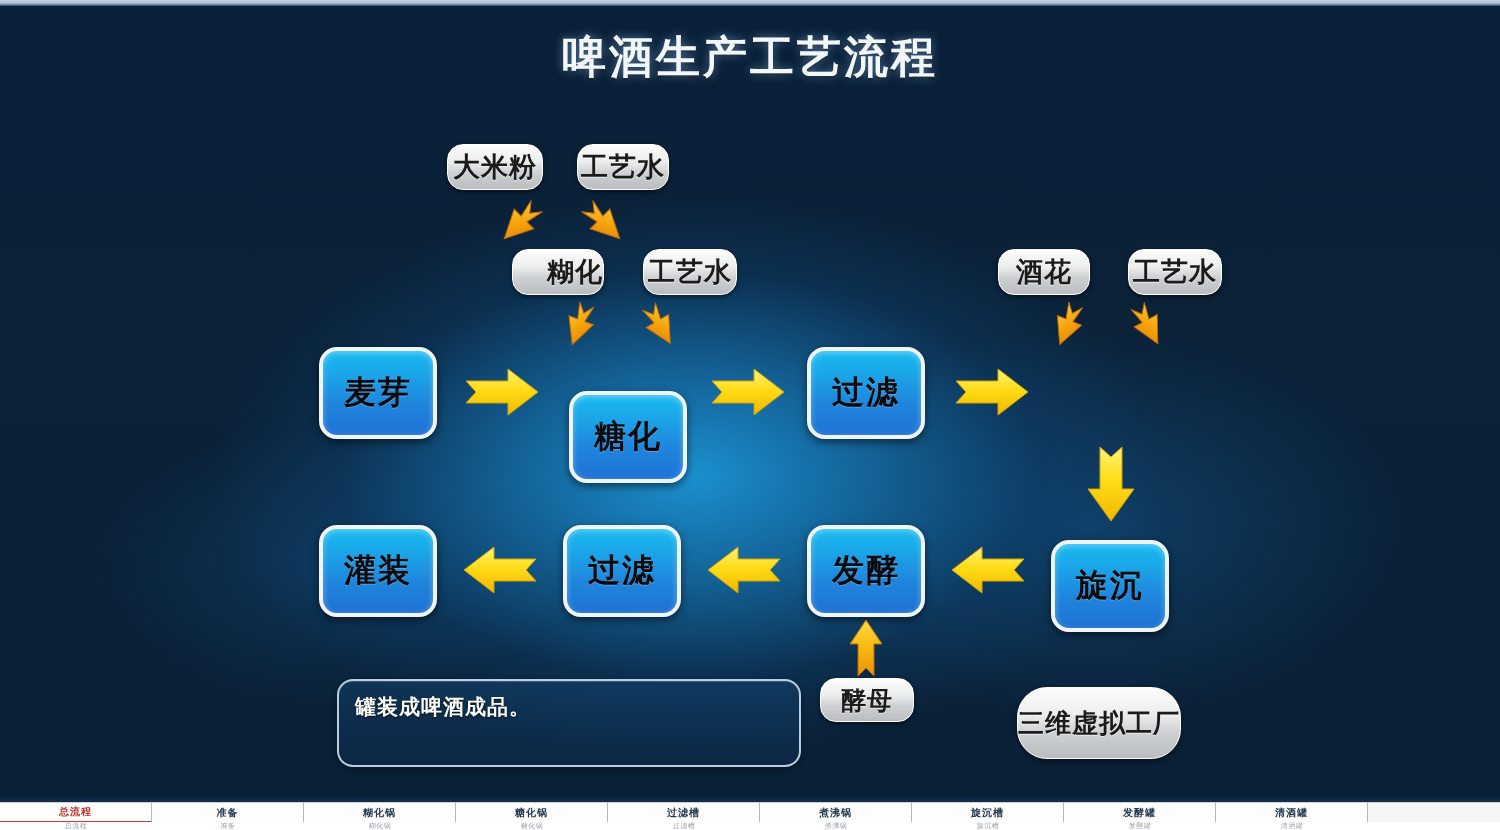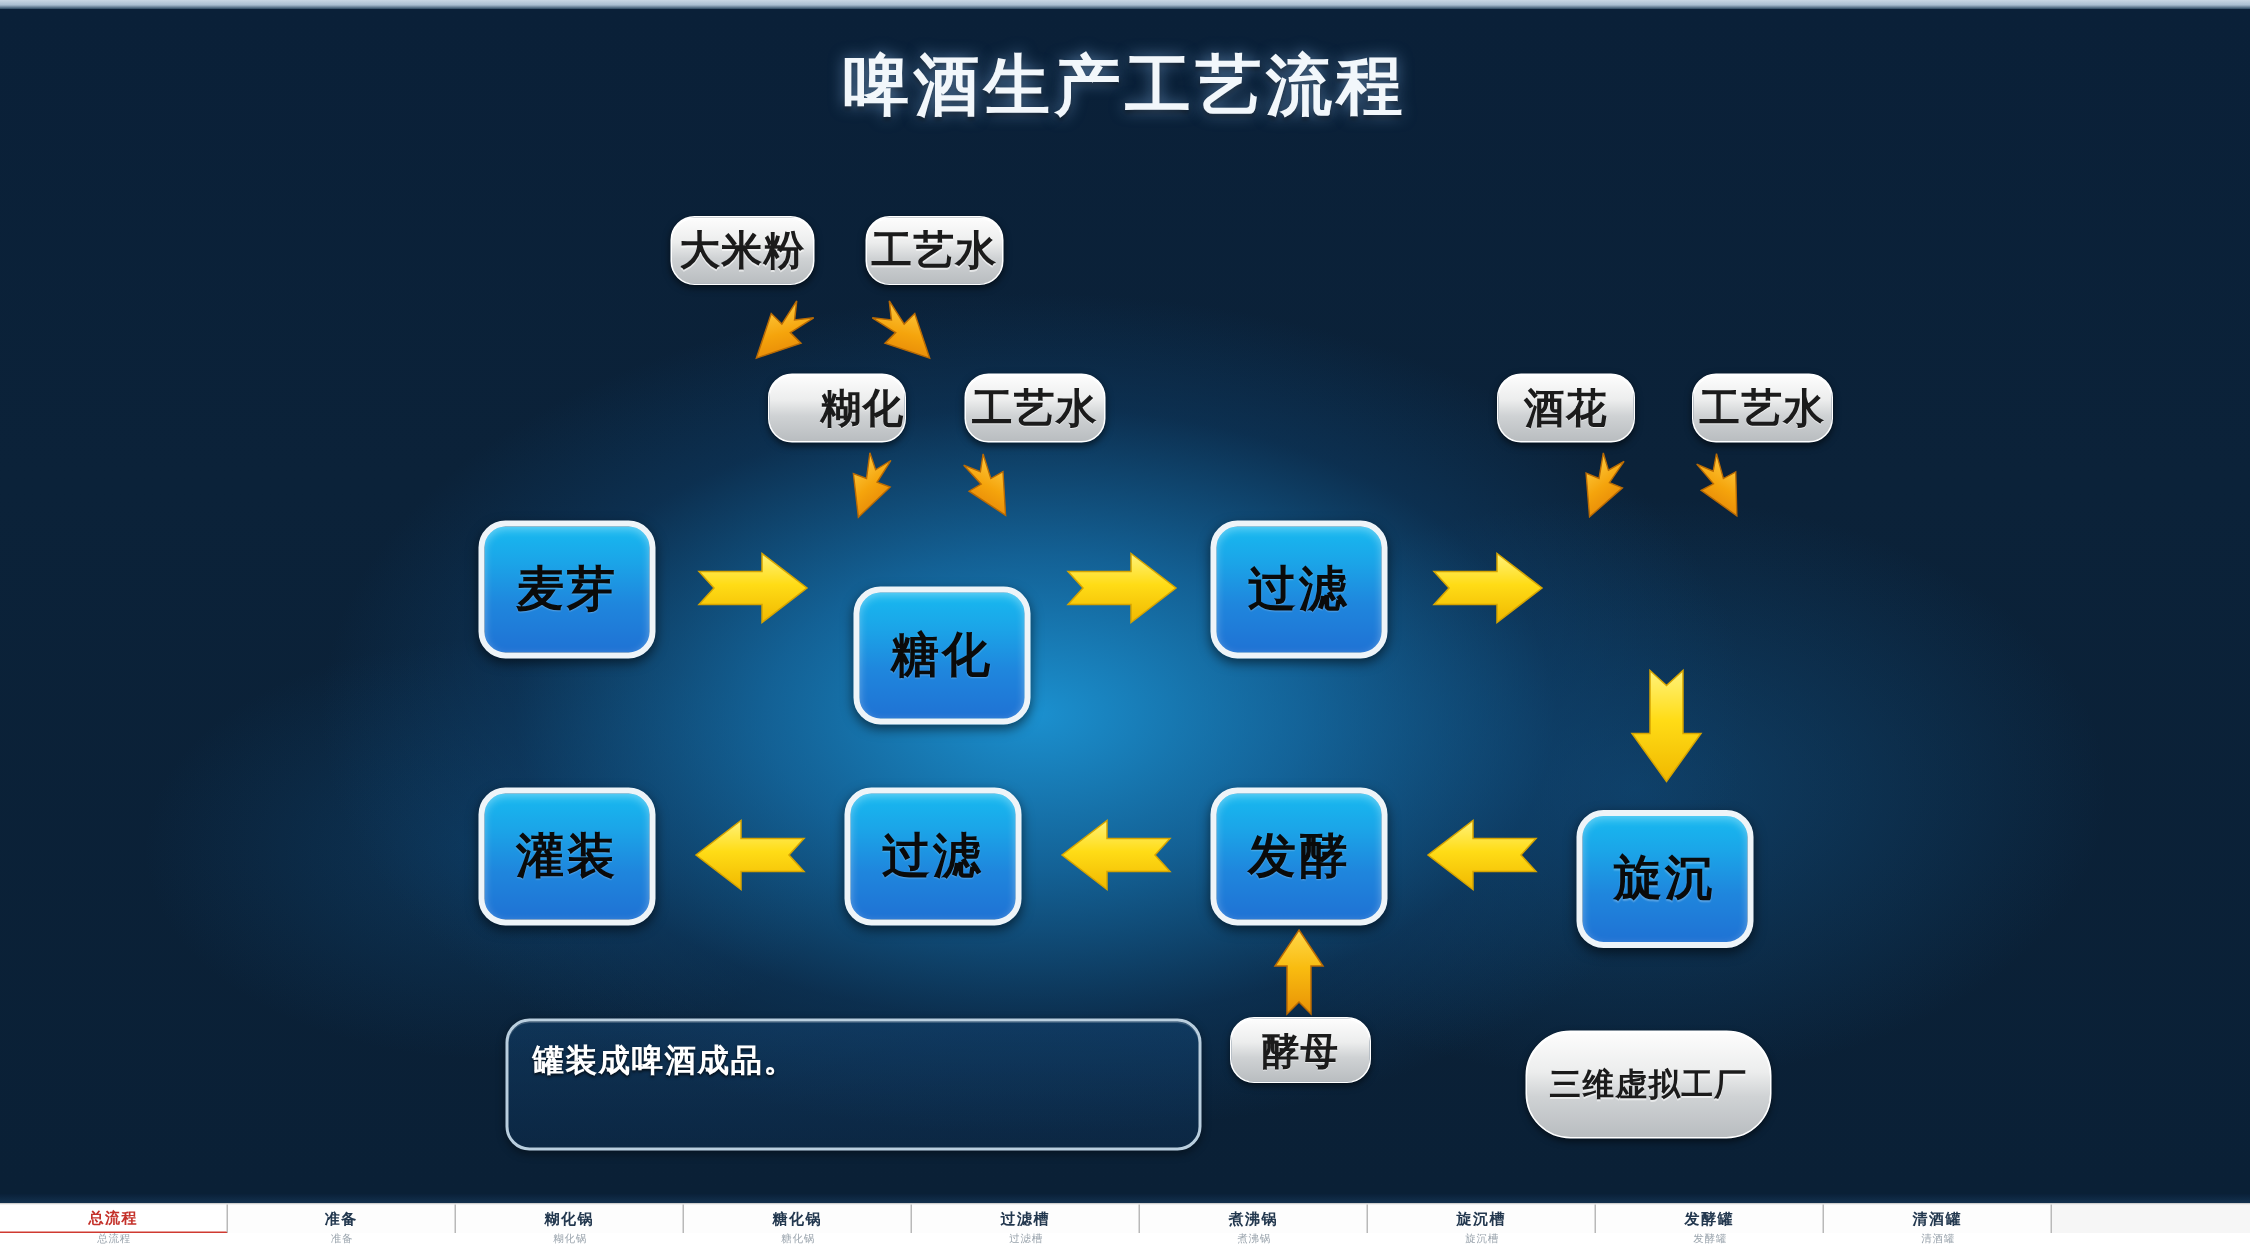--- a/index.html
+++ b/index.html
@@ -342,21 +342,21 @@
     </div>
 
     <div class="pill small" style="left:820px; top:672px; width:94px; height:44px;">
       <span>酵母</span>
     </div>
 
     <div class="note" style="left:309px; top:673px; width:464px; height:88px;margin-left:28px;">
       <span>罐装成啤酒成品。</span>
     </div>
 
-    <div class="pill" style="left:1017px; top:681px; width:164px; height:72px; border-radius:30px; font-size:21px;text-align:center;">
+    <div class="pill" style="left:1017px; top:681px; width:164px; height:72px; border-radius:30px; font-size:26px;text-align:center;">
       <span>三维虚拟工厂</span>
     </div>
 
   </div>
 
   <div class="tabbar-wrap">
     <div class="tabbar-topline"></div>
     <div class="tabbar" id="tabbar">
         <div class="tab active" style="width: 152px;">
           <span>总流程</span>

